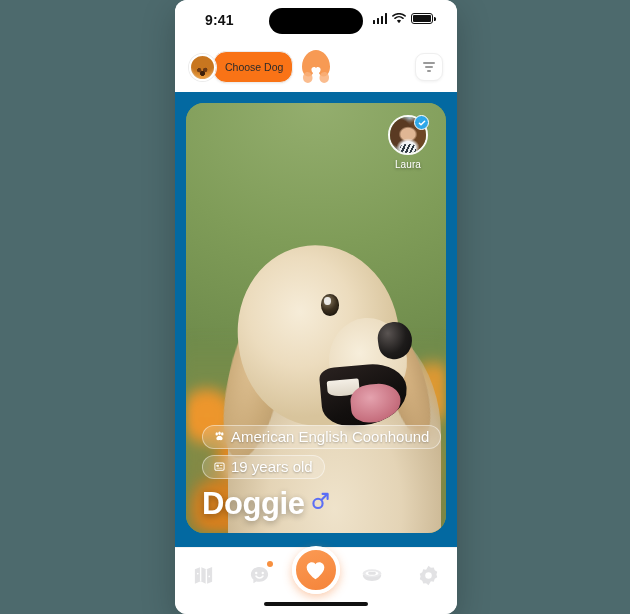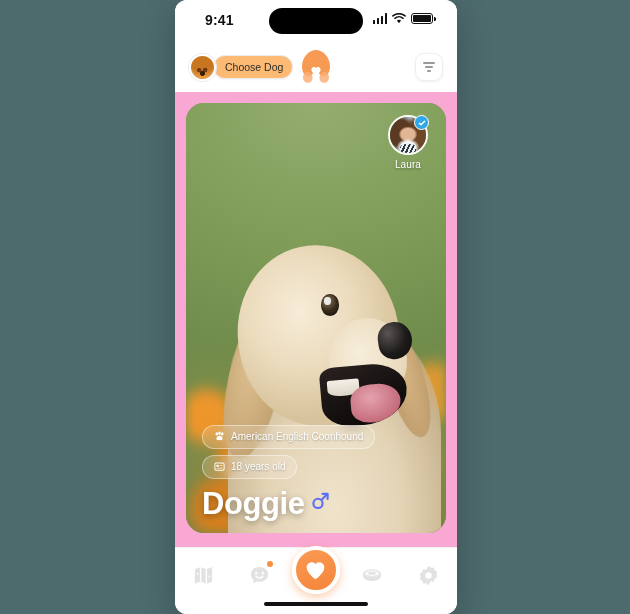--- a/index.html
+++ b/index.html
@@ -110,25 +110,25 @@
       radial-gradient(ellipse at 30% 32%, #c8761f 0 30%, transparent 62%),
       radial-gradient(ellipse at 72% 30%, #c8761f 0 30%, transparent 62%),
       radial-gradient(circle at 50% 58%, #e89a3d 0 48%, transparent 72%),
       linear-gradient(160deg, #e7e2da 0%, #cfc8bd 100%);
     position: relative;
     z-index: 2;
     flex: none;
   }
   .choose-pill {
     margin-left: -3px;
-    height: 24px;
+    height: 32px;
     display: flex;
     align-items: center;
     padding: 0 9px 0 11px;
-    background: #fdba74;
+    background: #f97316;
     border: 1px solid #ededed;
     border-radius: 13px;
     font-size: 10.5px;
     color: #2b2b2b;
     white-space: nowrap;
     box-shadow: 0 1px 2px rgba(0,0,0,.05);
   }
   .logo {
     position: absolute;
     left: 50%;
@@ -151,21 +151,21 @@
   .filter-ic { display: flex; flex-direction: column; align-items: center; gap: 1.6px; }
   .filter-ic b { display: block; height: 2px; background: #9a9a9a; border-radius: 1px; }
   .filter-ic b:nth-child(1) { width: 12px; }
   .filter-ic b:nth-child(2) { width: 8px; }
   .filter-ic b:nth-child(3) { width: 3.5px; }
 
   
   .app-body {
     position: relative;
     height: 455px;
-    background: #f9a8d4;
+    background: #0369a1;
     padding: 11px 11px 0 11px;
   }
 
   
   .card {
     position: relative;
     width: 100%;
     height: 430px;
     border-radius: 18px;
     overflow: hidden;
@@ -368,21 +368,21 @@
     align-items: center;
     gap: 6px;
     height: 24px;
     padding: 0 11px;
     border-radius: 13px;
     background: rgba(255,255,255,.16);
     border: 1px solid rgba(255,255,255,.45);
     backdrop-filter: blur(6px);
     -webkit-backdrop-filter: blur(6px);
     color: #ffffff;
-    font-size: 10px;
+    font-size: 15px;
     white-space: nowrap;
     text-shadow: 0 1px 2px rgba(0,0,0,.3);
   }
   .pill svg { display: block; flex: none; }
   .dog-name {
     margin-top: 8px;
     font-size: 31px;
     font-weight: bold;
     color: #ffffff;
     letter-spacing: -.4px;
@@ -541,21 +541,21 @@
           </div>
         </div>
         <div class="pill-row">
           <div class="pill">
             <svg width="11" height="11" viewBox="0 0 12 12">
               <rect x="1" y="2.2" width="10" height="8" rx="1.4" fill="none" stroke="#ffffff" stroke-width="1.1"></rect>
               <rect x="2.7" y="4.2" width="2.6" height="2.1" rx=".4" fill="#ffffff"></rect>
               <rect x="6.3" y="4.5" width="3" height="1" rx=".5" fill="#ffffff"></rect>
               <rect x="2.7" y="7.3" width="6.6" height="1" rx=".5" fill="#ffffff"></rect>
             </svg>
-            <span>18 years old</span>
+            <span>19 years old</span>
           </div>
         </div>
         <div class="dog-name">
           <span>Doggie</span>
           <svg class="gender" width="20" height="20" viewBox="0 0 20 20">
             <circle cx="8" cy="12.4" r="4.6" fill="none" stroke="#5b6ef5" stroke-width="2.1"></circle>
             <path d="M12.1 8.3 17.2 3.2" stroke="#5b6ef5" stroke-width="2.1" stroke-linecap="round"></path>
             <path d="M12.6 2.9h5v5" fill="none" stroke="#5b6ef5" stroke-width="2.1" stroke-linecap="round" stroke-linejoin="round"></path>
           </svg>
         </div>

